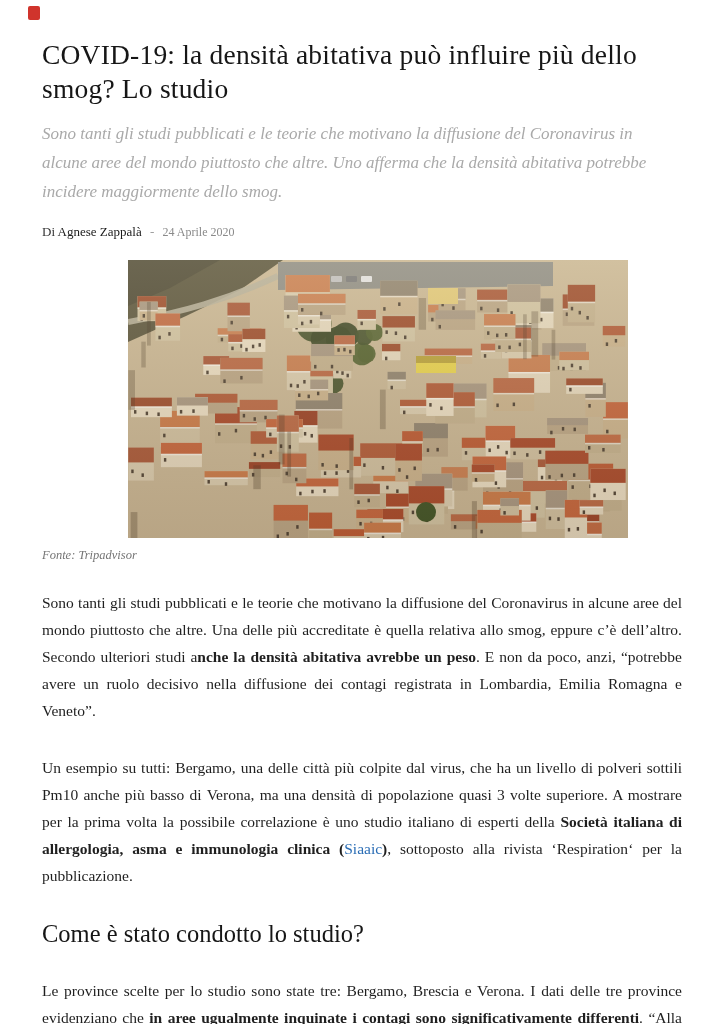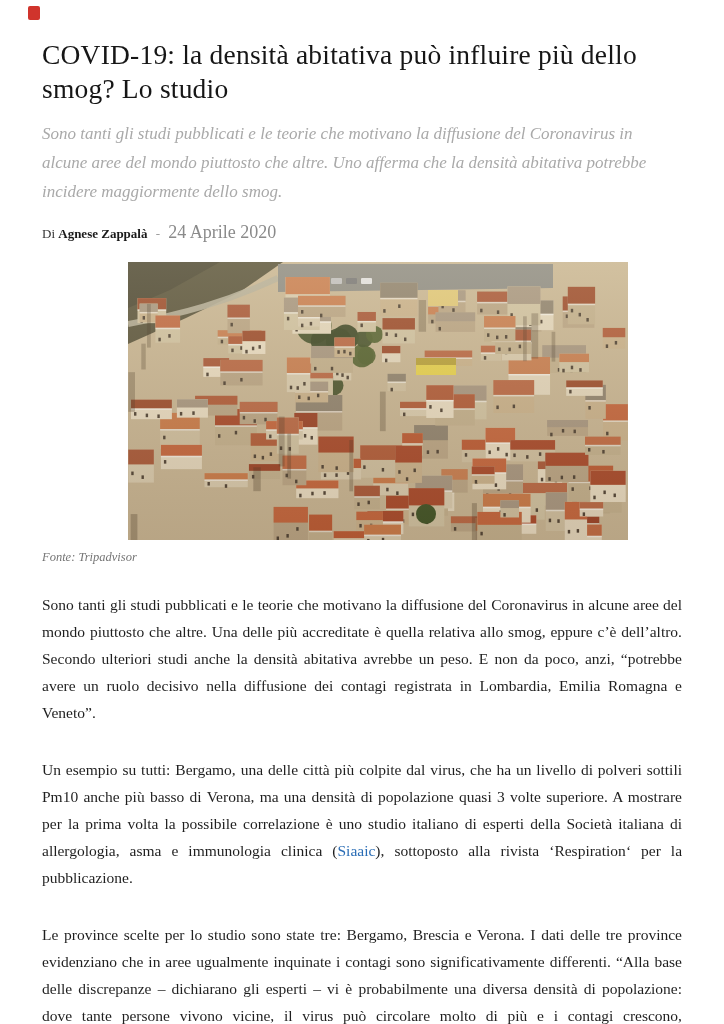--- a/index.html
+++ b/index.html
@@ -26,37 +26,37 @@
   .subtitle{
     margin:13px 0 0 0;
     font-size:17px;line-height:29px;
     font-style:italic;font-weight:400;
     color:var(--subtitle-text,#a9a9a9);
   }
   .byline{
     margin:18px 0 0 0;
     font-size:13px;line-height:16px;color:#333333;
   }
-  .byline .author{font-weight:bold;color:#1a1a1a;text-decoration:none;cursor:pointer;}
+  .byline .author{font-weight:normal;color:#1a1a1a;text-decoration:none;cursor:pointer;}
   .byline .sep{color:#999999;margin:0 5px;}
-  .byline .date{color:#8a8a8a;font-size:18px;margin-top:42px;}
+  .byline .date{color:#8a8a8a;font-size:12px;margin-top:42px;}
   figure.photo-fig{margin:20px 0 0 86px;padding:0;width:500px;}
   #town-photo{display:block;width:500px;height:278px;background:#c8b694;}
   .caption{
     margin:10px 0 0 0;
     font-size:12.5px;font-style:italic;color:#757575;line-height:15px;
   }
   .bodytext p{
     margin:0 0 30px 0;
     font-size:15.5px;line-height:27px;
     text-align:justify;
     color:var(--body-text,#1f1f1f);
   }
   .bodytext{margin-top:26px;}
-  .seg-bold{font-weight:normal;}
+  .seg-bold{font-weight:bold;}
   .seg-italic{}
   a.seg-link{color:var(--accent-link,#2a6db5);font-weight:normal;text-decoration:none;cursor:pointer;}
   h2.section-heading{
     margin:6px 0 28px 0;
     font-size:24.5px;line-height:30px;font-weight:400;
     color:var(--title-text,#161616);
   }
 </style>
 </head>
 <body>
@@ -680,17 +680,18 @@
           </defs>
           <rect x="0" y="0" width="500" height="278" fill="url(#wash)"></rect>
         </svg>
     </figure>
 
     <div class="caption">Fonte: Tripadvisor</div>
 
     <div class="bodytext">
       <p><span class="seg-normal">Sono tanti gli studi pubblicati e le teorie che motivano la diffusione del Coronavirus in alcune aree del mondo piuttosto che altre. Una delle più accreditate è quella relativa allo smog, eppure c’è dell’altro. Secondo ulteriori studi a</span><span class="seg-bold">nche la densità abitativa avrebbe un peso</span><span class="seg-normal">. E non da poco, anzi, “potrebbe avere un ruolo decisivo nella diffusione dei contagi registrata in Lombardia, Emilia Romagna e Veneto”.</span></p>
       <p><span class="seg-normal">Un esempio su tutti: Bergamo, una delle città più colpite dal virus, che ha un livello di polveri sottili Pm10 anche più basso di Verona, ma una densità di popolazione quasi 3 volte superiore. A mostrare per la prima volta la possibile correlazione è uno studio italiano di esperti della </span><span class="seg-bold">Società italiana di allergologia, asma e immunologia clinica</span><span class="seg-bold"> (</span><a class="seg-link">Siaaic</a><span class="seg-bold">)</span><span class="seg-normal">, sottoposto alla rivista ‘</span><span class="seg-italic">Respiration</span><span class="seg-normal">‘ per la pubblicazione.</span></p>
+      <h2 class="section-heading">Come è stato condotto lo studio?</h2>
       <p><span class="seg-normal">Le province scelte per lo studio sono state tre: Bergamo, Brescia e Verona. I dati delle tre province evidenziano che </span><span class="seg-bold">in aree ugualmente inquinate i contagi sono significativamente differenti</span><span class="seg-normal">. “Alla base delle discrepanze – dichiarano gli esperti – vi è probabilmente una diversa densità di popolazione: dove tante persone vivono vicine, il virus può circolare molto di più e i contagi crescono, indipendentemente dallo smog”.</span></p>
 
     </div>
   </div>
 </div>
 
 </body></html>

